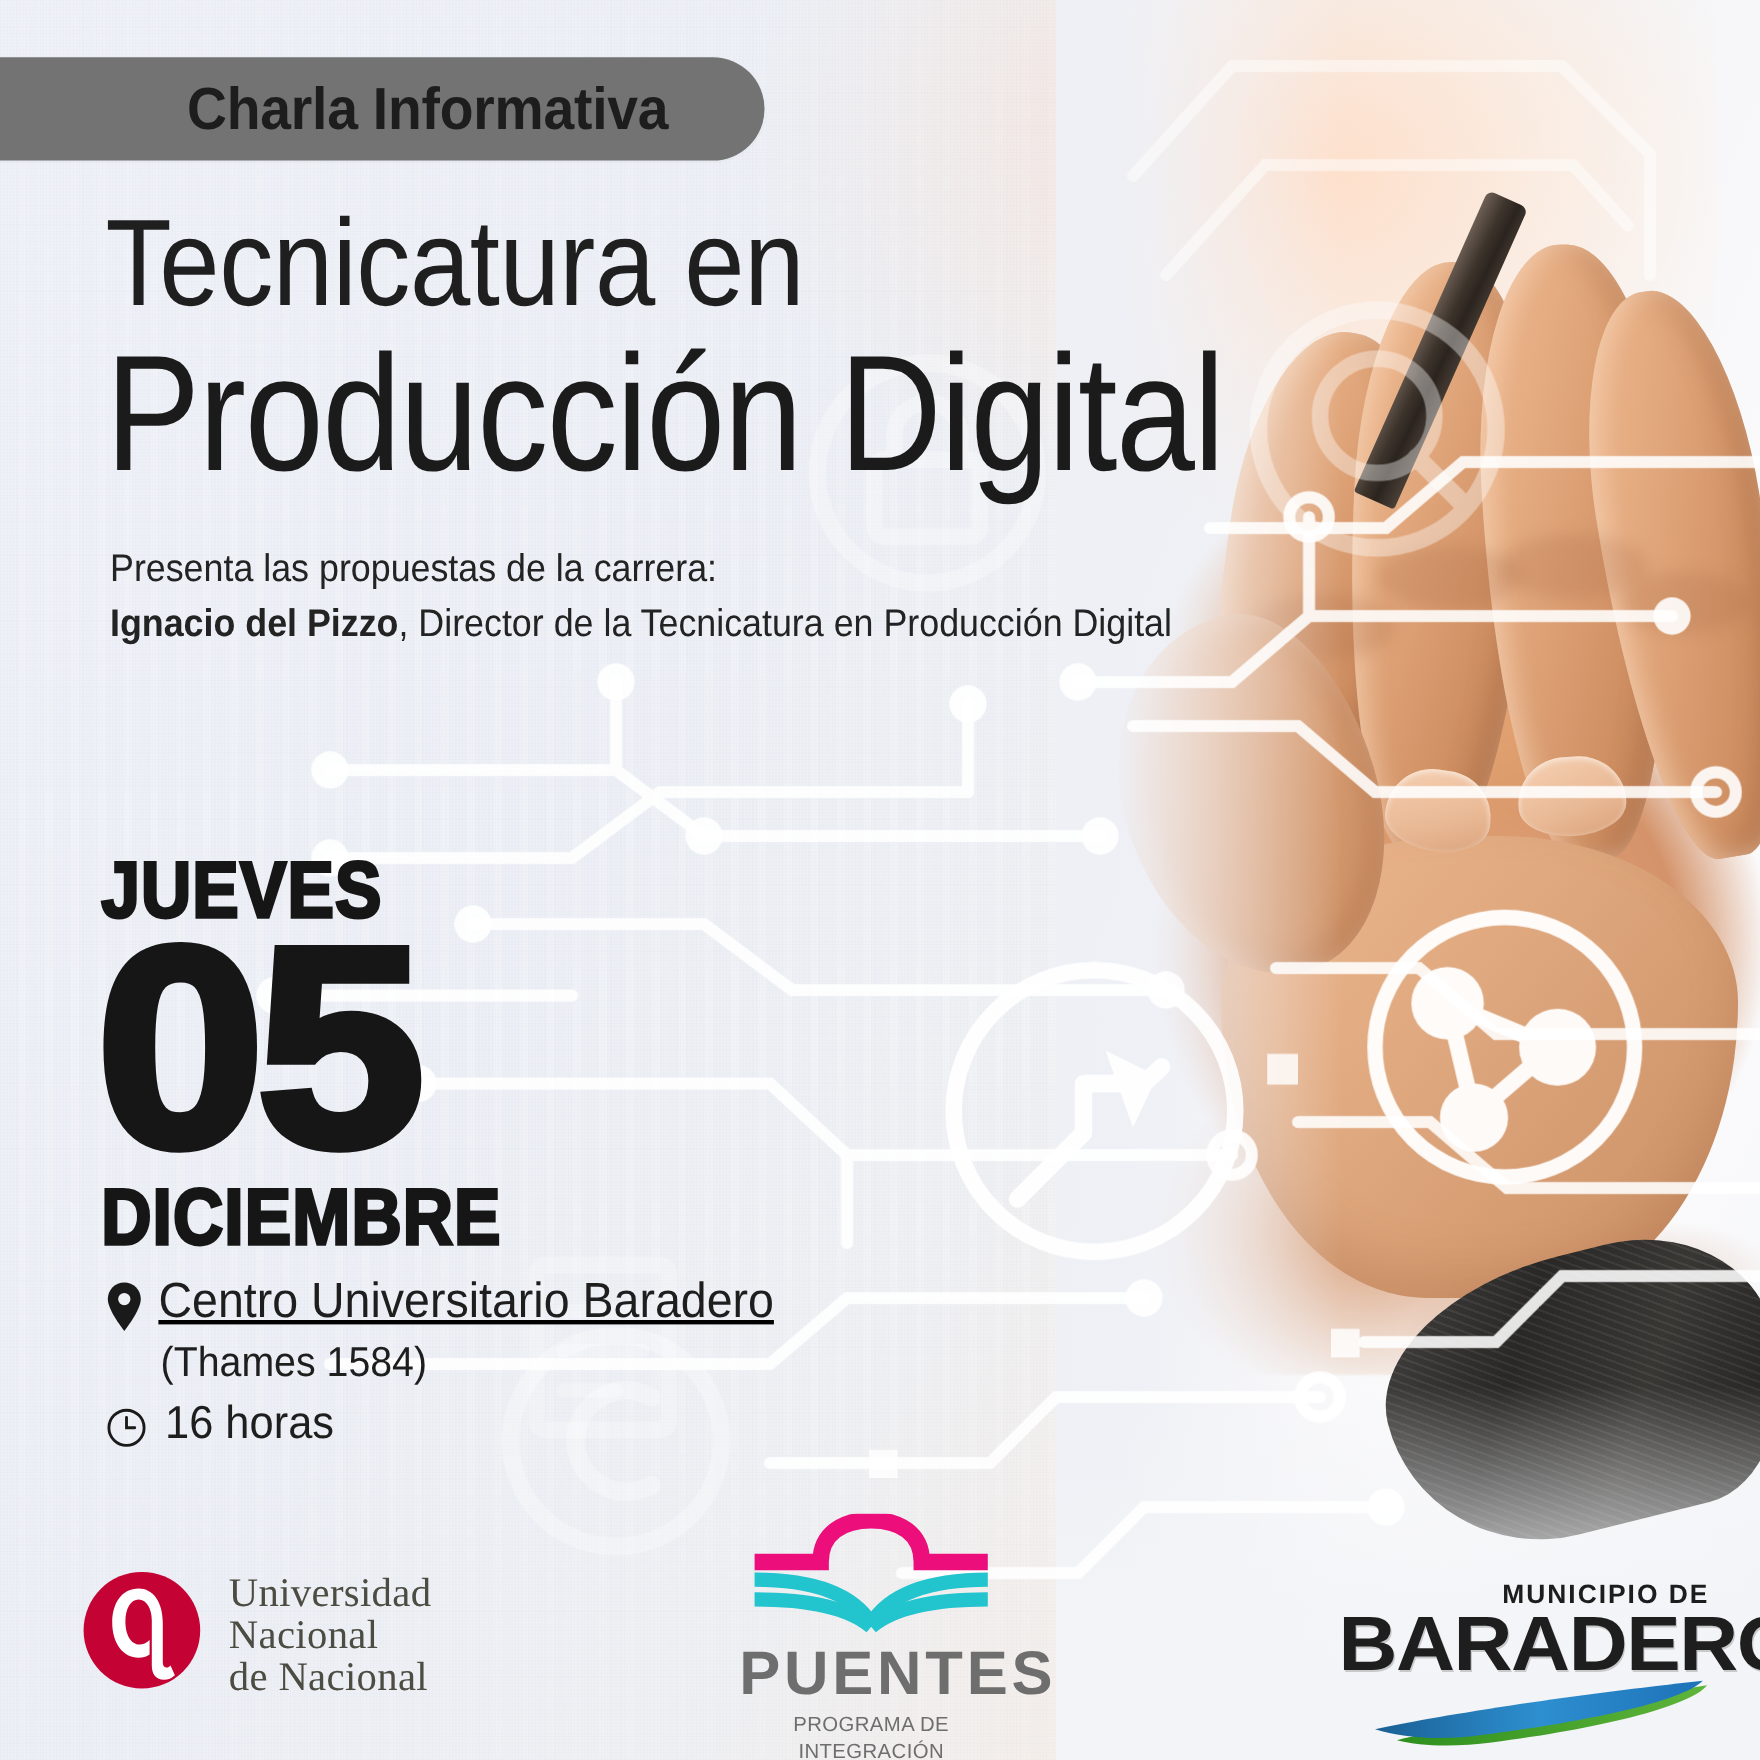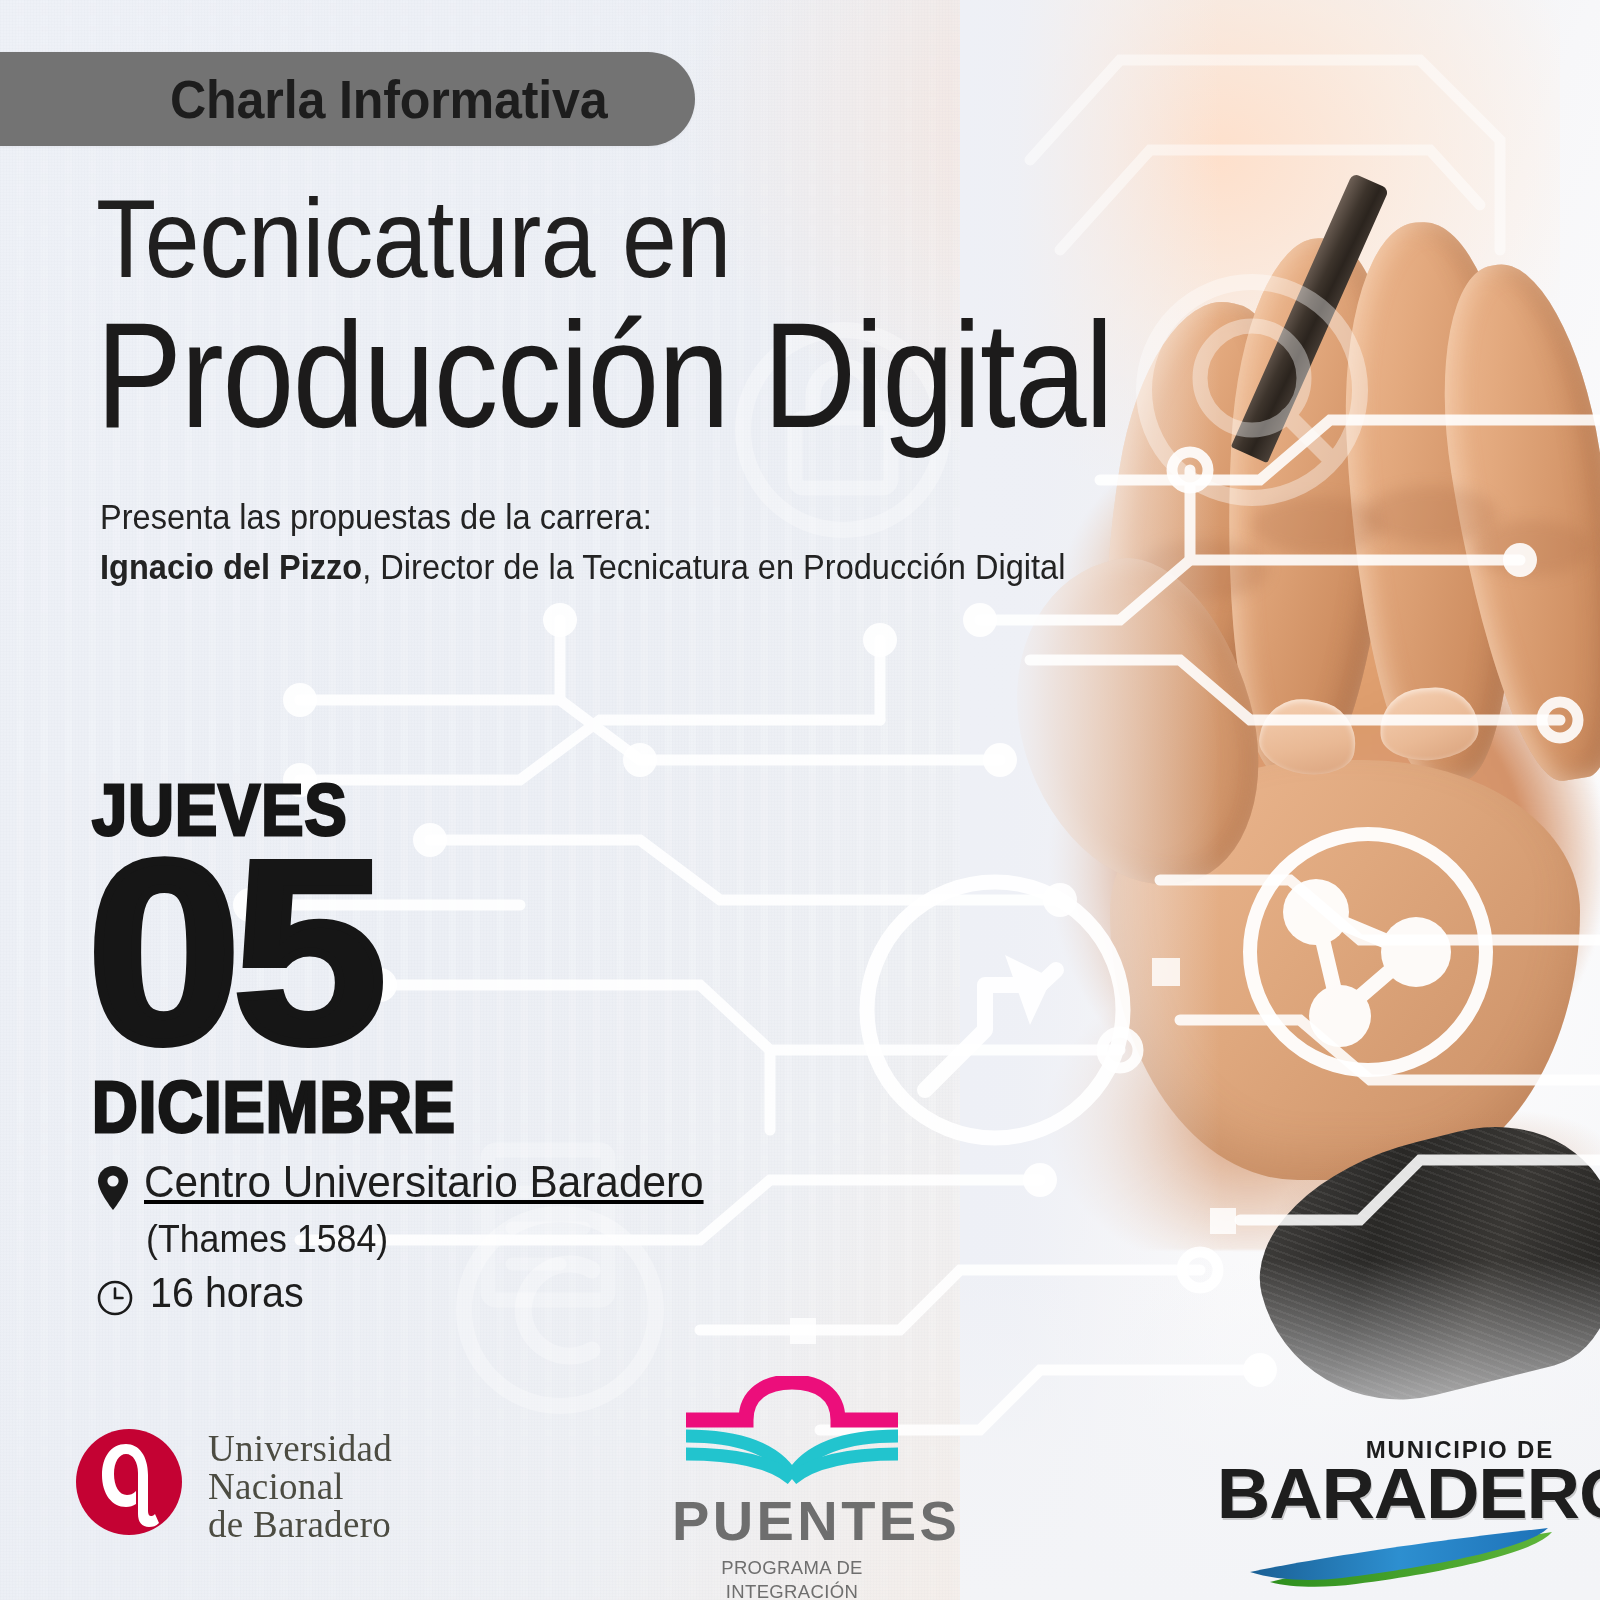--- a/index.html
+++ b/index.html
@@ -405,21 +405,21 @@
   </div>
 
   <div class="logo-unq">
     <svg class="unq-mark" viewBox="0 0 118 118">
       <circle cx="59" cy="54" r="53" fill="#C40233"></circle>
       <path d="M56 16 c-15 0 -24 13 -24 31 c0 19 10 32 24 32 c4 0 7 -1 10 -3 l0 -13 c-3 3 -6 4 -9 4 c-8 0 -13 -9 -13 -21 c0 -12 5 -20 12 -20 c7 0 12 8 12 19 l0 41 c0 8 4 13 11 13 c4 0 7 -1 10 -4 l-4 -9 c-2 2 -3 2 -4 2 c-2 0 -3 -2 -3 -5 l0 -36 c0 -19 -9 -31 -22 -31 z" fill="#ffffff"></path>
     </svg>
     <div class="unq-txt">
       <div>Universidad</div>
       <div>Nacional</div>
-      <div>de Baradero</div>
+      <div>de Nacional</div>
     </div>
   </div>
 
   <div class="logo-puentes">
     <svg class="puentes-mark" viewBox="0 0 240 110">
 
       <path d="M14 44 H74 C74 18 94 6 120 6 C146 6 166 18 166 44 H226" fill="none" stroke="#EC0E7B" stroke-width="15" stroke-linecap="butt"></path>
 
       <path d="M14 60 C70 60 104 74 120 100" fill="none" stroke="#22C4CE" stroke-width="13"></path>
       <path d="M14 78 C62 78 100 86 120 103" fill="none" stroke="#22C4CE" stroke-width="13"></path>

